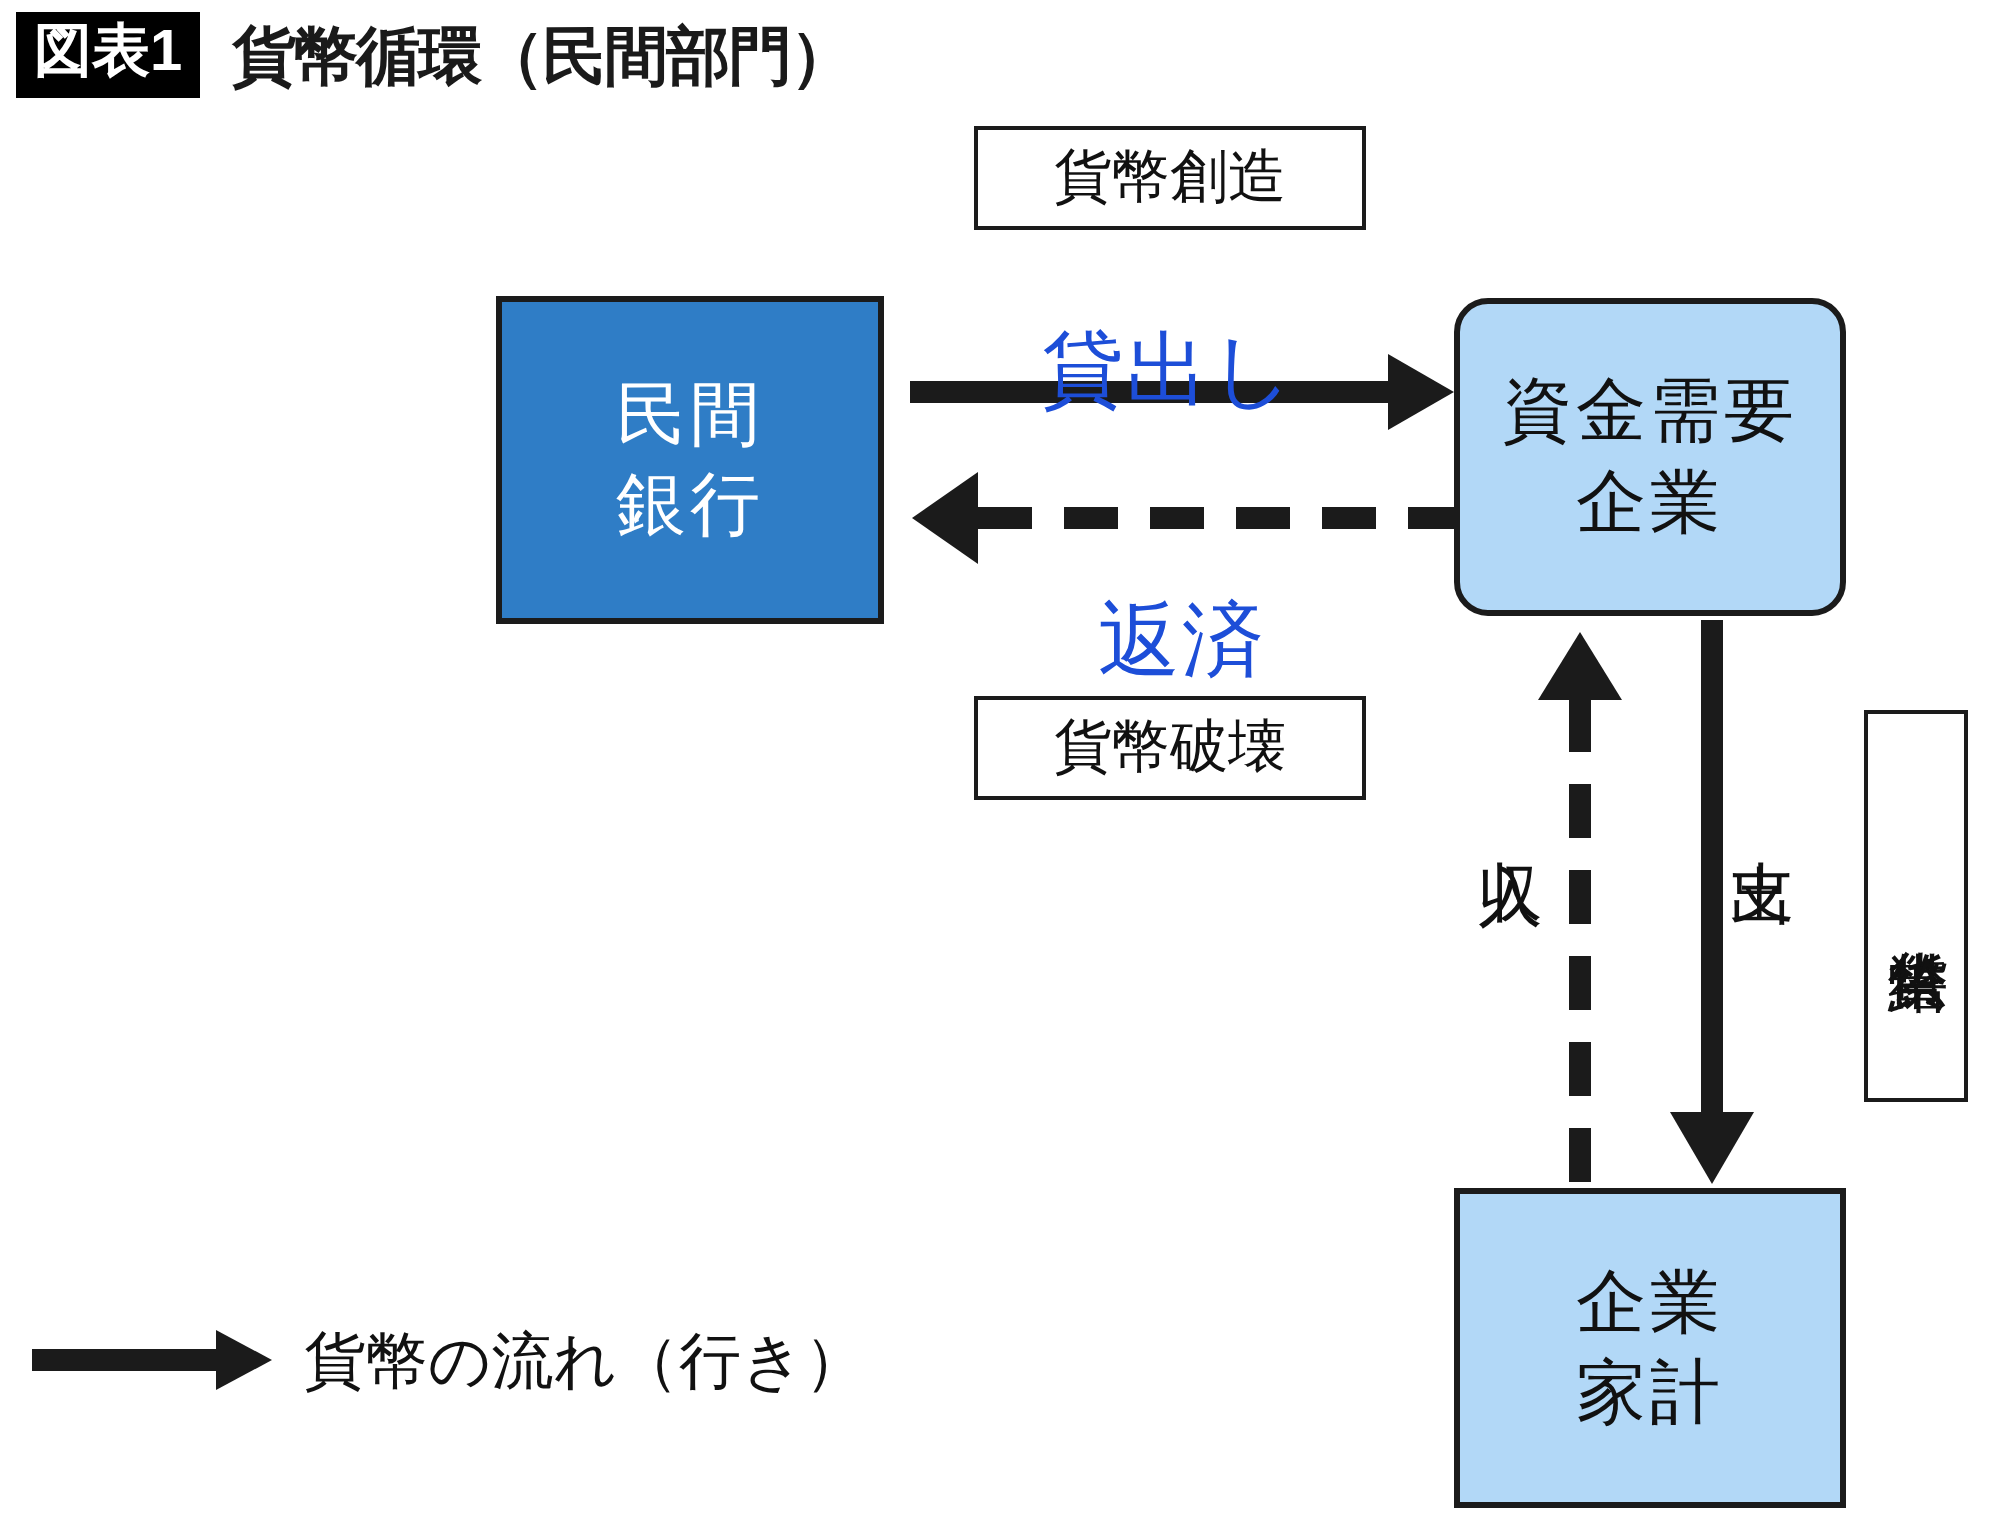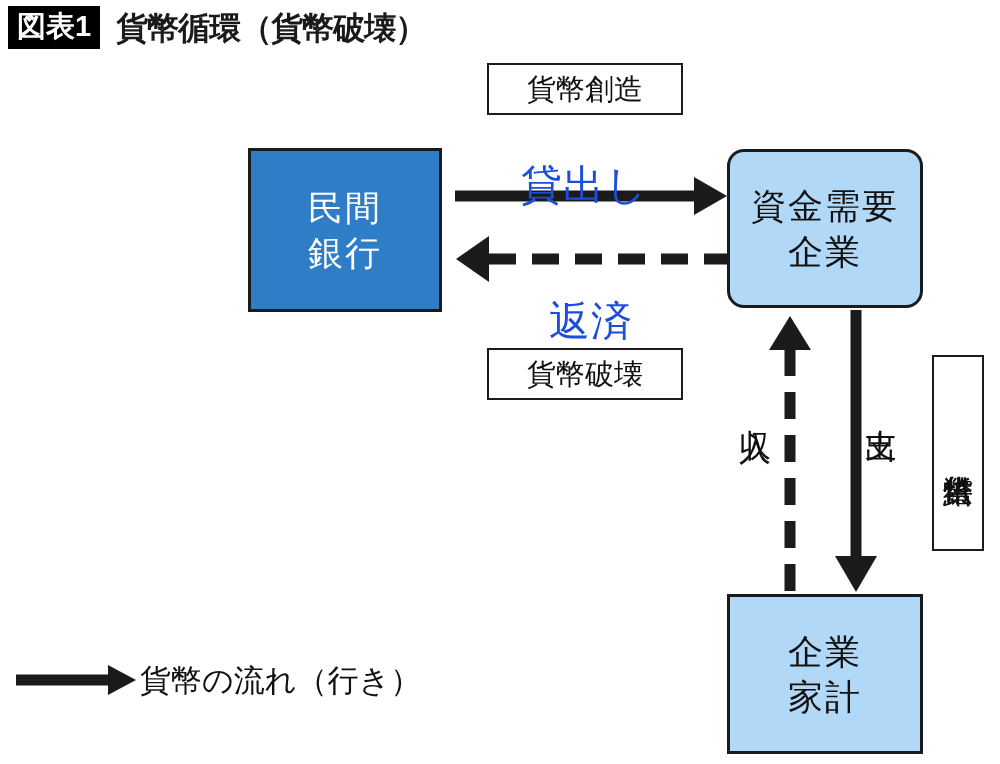--- a/index.html
+++ b/index.html
@@ -175,30 +175,31 @@
     width: 128px;
     height: 36px;
     flex: 0 0 128px;
   }
   .legend-text {
     font-size: 31px;
     line-height: 1;
     color: #111111;
     letter-spacing: 0px;
     white-space: nowrap;
+    margin-left: 12px;
   }
 </style>
 </head>
 <body>
 
 <div id="page">
 
   <div id="title-row">
     <span id="fig-badge">図表1</span>
-    <span id="title-text">貨幣循環（貨幣破壊）</span>
+    <span id="title-text">貨幣循環（民間部門）</span>
   </div>
 
   <svg id="arrows" viewBox="0 0 1000 764" width="1000" height="764">
 
     <g>
       <line x1="455" y1="196" x2="694" y2="196" stroke="#1b1b1b" stroke-width="11"></line>
       <polygon points="694,177 727,196 694,215" fill="#1b1b1b"></polygon>
     </g>
 
     <g>

